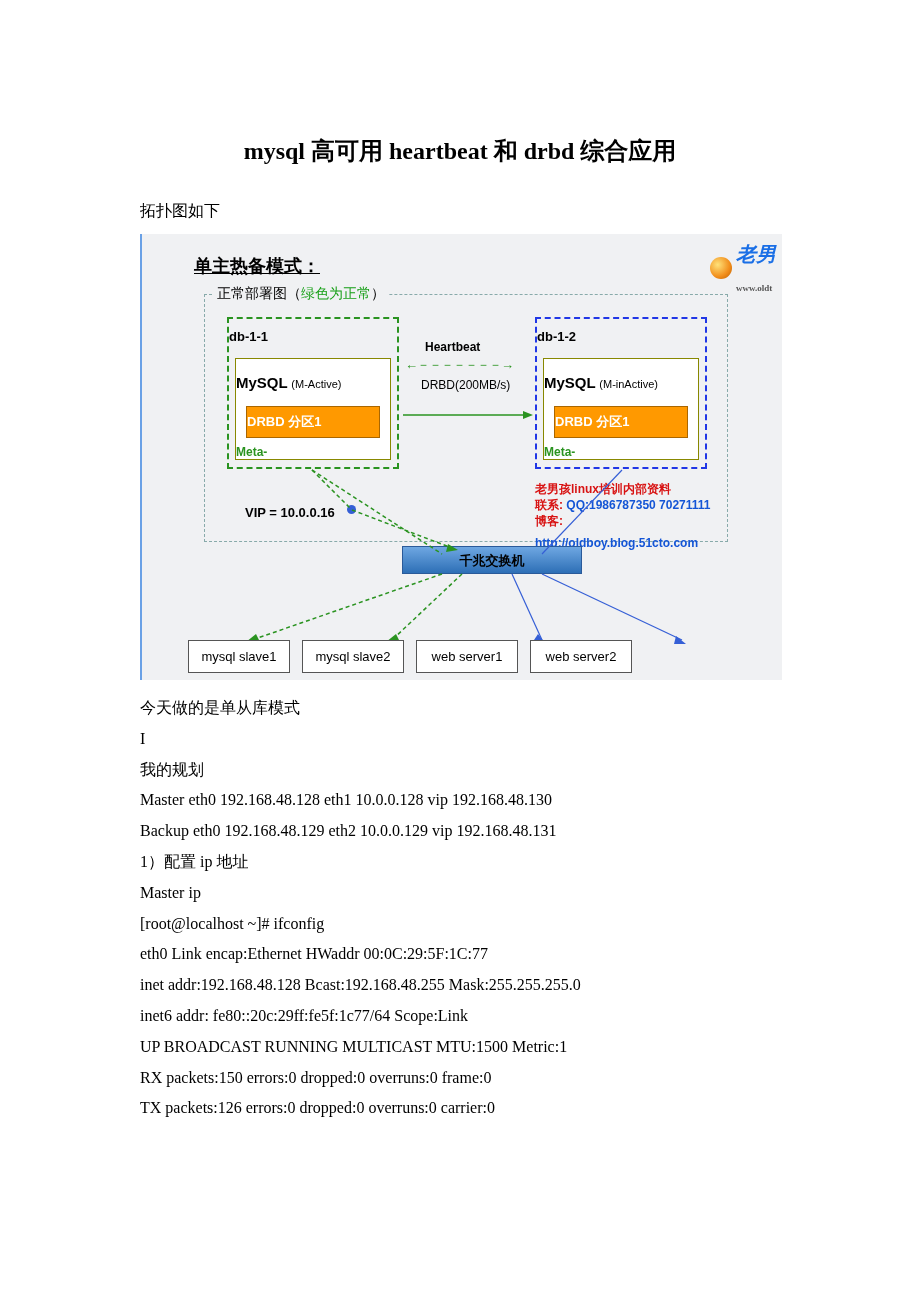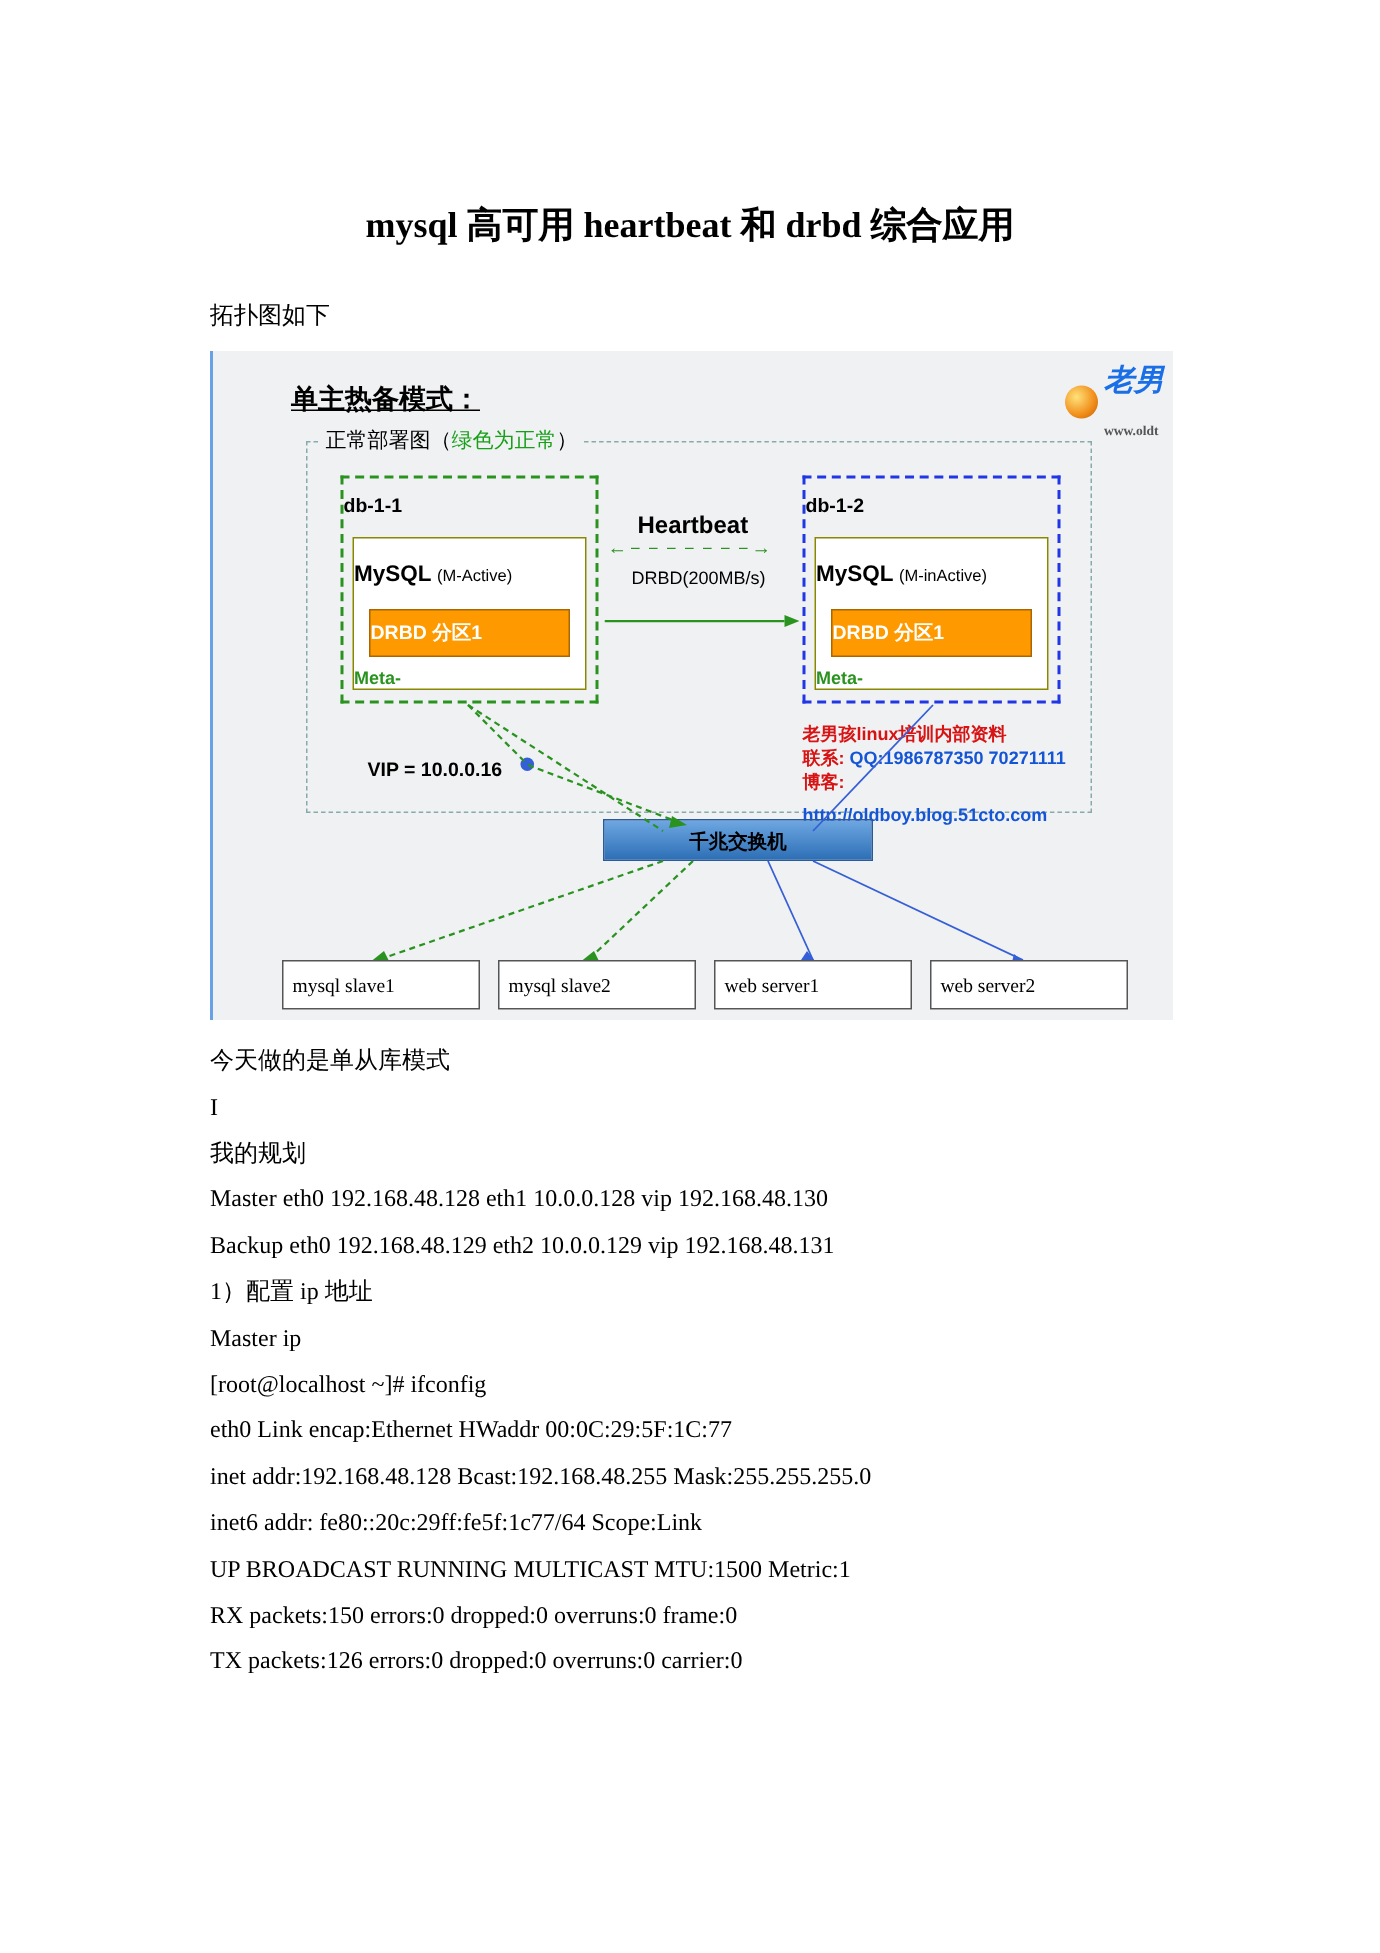--- a/index.html
+++ b/index.html
@@ -95,21 +95,21 @@
     padding: 3px 0;
     font-size: 13px;
   }
   .node .meta { color: #2a9320; font-size: 12px; margin-top: 4px; font-weight: bold; }
 
   .node.left { left: 22px; top: 22px; border-color: #2a9320; }
   .node.right { left: 330px; top: 22px; border-color: #2137e6; }
 
   .hb-label {
     position: absolute; top: 42px; left: 220px;
-    font-size: 16px; font-weight: bold;
+    font-size: 12px; font-weight: bold;
     font-family: Arial, sans-serif;
   }
   .hb-arrow {
     position: absolute; top: 58px; left: 200px;
     color: #2a9320; font-size: 13px; letter-spacing: -1px;
   }
   .drbd-label {
     position: absolute; top: 80px; left: 216px;
     font-size: 12px; font-family: Arial, sans-serif;
   }
@@ -151,23 +151,23 @@
 
   .bottom-row {
     position: absolute; top: 406px; left: 46px;
     display: flex; gap: 12px;
   }
   .server-box {
     border: 1.5px solid #555;
     background: #fff;
     font-size: 13px;
     padding: 4px 6px;
-    font-family: Liberation Serif, serif;
-    width: 132px;
-    text-align: left;
+    font-family: Liberation Sans, sans-serif;
+    width: 102px;
+    text-align: center;
   }
 
   .lines-svg {
     position: absolute; top: 0; left: 0; width: 640px; height: 446px;
     pointer-events: none;
   }
 
   .watermark {
     position: absolute; top: 390px; left: 120px;
     font-size: 36px; color: rgba(150,150,150,0.18);

